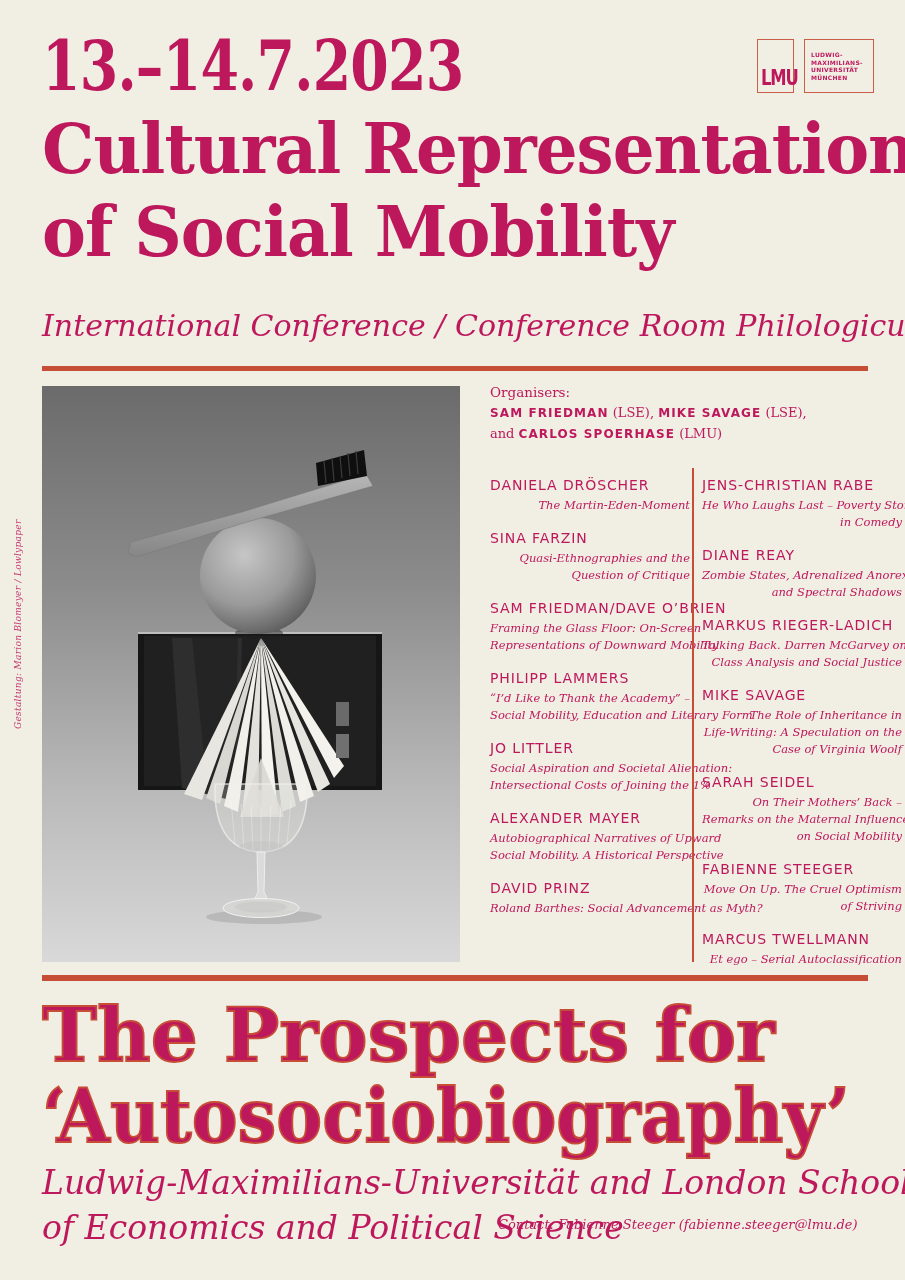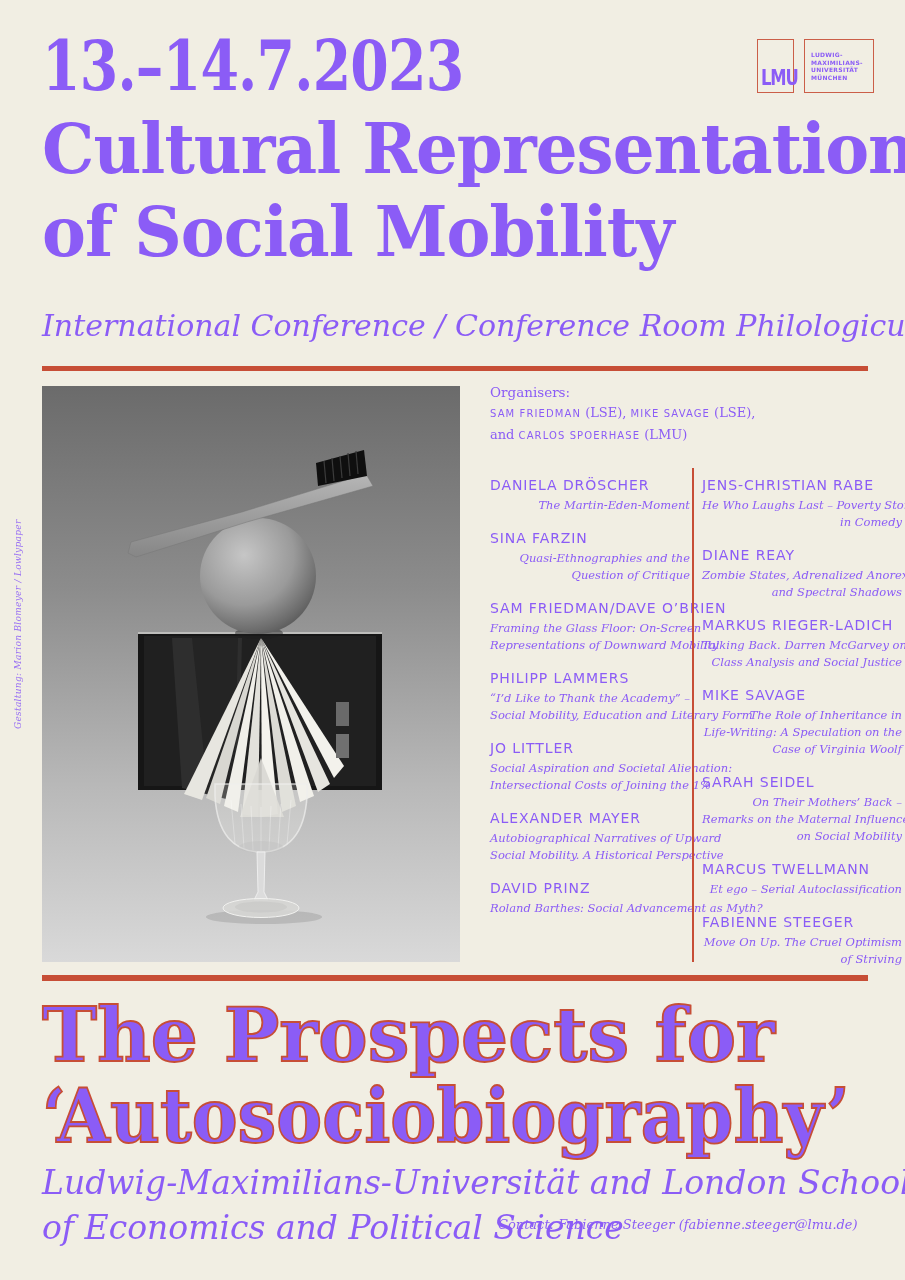--- a/index.html
+++ b/index.html
@@ -1,18 +1,18 @@
 <!DOCTYPE html>
 <html><head>
 <meta charset="utf-8">
 <style>
   html,body { margin:0; padding:0; background:#e8e5da; }
   .poster {
     position:relative; width:905px; height:1280px;
-    background:#f1eee3; color:#8b5cf6;
+    background:#f1eee3; color:#be185d;
     font-family:"DejaVu Serif", serif; overflow:hidden;
   }
   
   .display { position:absolute; left:42px; top:24px; }
   .display-line {
     font-size:70px; font-weight:700; line-height:83px;
     letter-spacing:-1px; white-space:nowrap; transform-origin:0 55%;
   }
   .scale-date  { transform:scaleX(0.79); }
   .scale-title { transform:scaleX(0.94); }
@@ -45,22 +45,22 @@
     font-style:italic; font-size:9px; letter-spacing:0.3px;
     white-space:nowrap; opacity:.85;
   }
   
   .photo { position:absolute; left:42px; top:386px; width:418px; height:576px; }
   
   .organisers { position:absolute; left:490px; top:383px; width:380px; }
   .org-label { font-size:13.5px; line-height:19px; }
   .org-line { line-height:20px; white-space:nowrap; }
   .tok-name {
-    font-family:"DejaVu Sans", sans-serif; font-weight:400;
-    font-size:10px; letter-spacing:1.1px;
+    font-family:"DejaVu Sans", sans-serif; font-weight:700;
+    font-size:12px; letter-spacing:1.1px;
   }
   .tok-plain { font-size:13px; }
   
   .col { position:absolute; top:478px; width:200px; }
   .col-left { left:490px; }
   .col-right { left:702px; }
   .divider { position:absolute; left:692px; top:468px; width:2px; height:494px; background:#c74e36; }
   .entry { margin-bottom:17px; }
   .sp-name {
     font-family:"DejaVu Sans", sans-serif; font-weight:400;
@@ -296,31 +296,31 @@
       <div class="entry">
         <div class="sp-name">SARAH SEIDEL</div>
         <div class="sp-title">
           <div>On Their Mothers’ Back –</div>
           <div>Remarks on the Maternal Influence</div>
           <div>on Social Mobility</div>
         </div>
       </div>
 
       <div class="entry">
-        <div class="sp-name">MARCUS TWELLMANN</div>
-        <div class="sp-title">
-          <div>Et ego – Serial Autoclassification</div>
-        </div>
-      </div>
-
-      <div class="entry">
         <div class="sp-name">FABIENNE STEEGER</div>
         <div class="sp-title">
           <div>Move On Up. The Cruel Optimism</div>
           <div>of Striving</div>
+        </div>
+      </div>
+
+      <div class="entry">
+        <div class="sp-name">MARCUS TWELLMANN</div>
+        <div class="sp-title">
+          <div>Et ego – Serial Autoclassification</div>
         </div>
       </div>
     </div>
 
   <div class="rule rule-bottom"></div>
 
   <div class="footer-title">
     <div class="ft-line">The Prospects for</div>
     <div class="ft-line ft-2">‘Autosociobiography’</div>
   </div>

